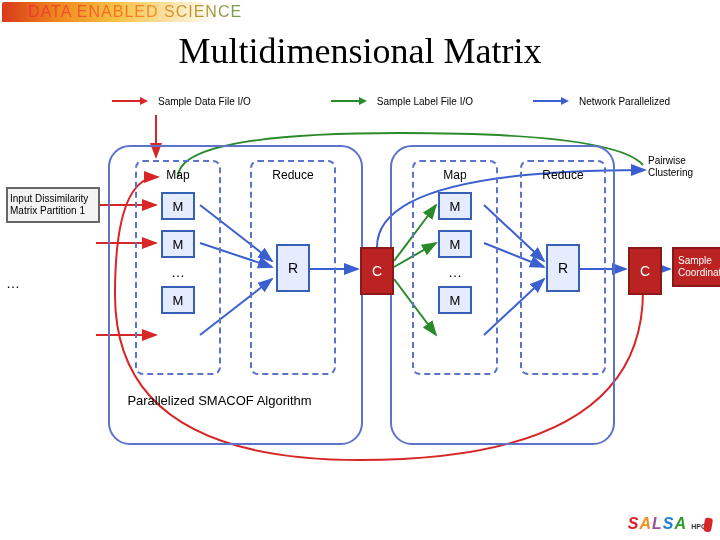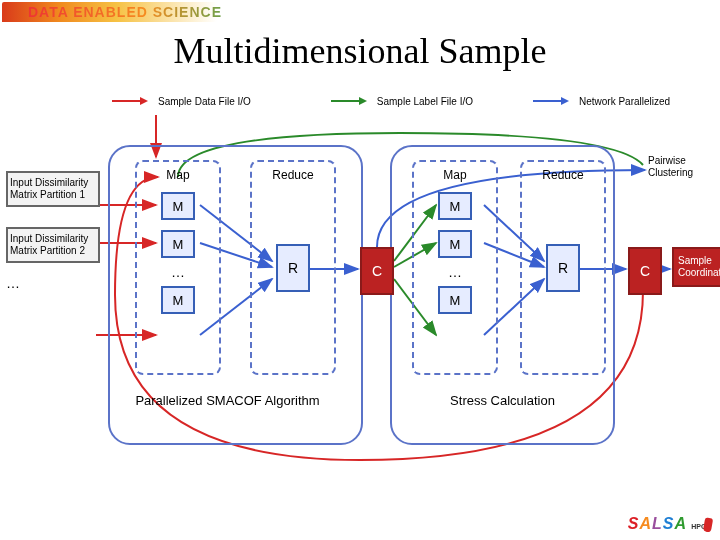--- a/index.html
+++ b/index.html
@@ -1,18 +1,18 @@
 <!DOCTYPE html>
 <html><head>
 <meta charset="utf-8">
 <style>
   body { margin:0; font-family:"Segoe UI",Arial,sans-serif; background:#fff; width:720px; height:540px; position:relative; overflow:hidden; }
   .banner { position:absolute; top:2px; left:2px; width:716px; height:20px;
     background:linear-gradient(90deg,#d93a1a 0%,#f08a1f 8%,#f6c244 16%,#fff 30%); border-radius:2px 2px 0 0; display:flex; align-items:center; padding-left:26px; box-sizing:border-box; }
-  .banner-text { font-size:14px; font-weight:700; letter-spacing:1px;
+  .banner-text { font-size:16px; font-weight:400; letter-spacing:1px;
     background:linear-gradient(90deg,#e33 0%,#f68b1f 60%,#6fa04a 100%);
     -webkit-background-clip:text; background-clip:text; color:transparent; font-variant:small-caps; }
 
   .title { position:absolute; top:30px; left:0; width:720px; text-align:center;
     font-family:"Times New Roman",serif; font-size:36px; color:#000; }
 
   .legend { position:absolute; top:92px; left:112px; right:36px; height:18px;
     display:flex; gap:10px; align-items:center; font-size:10px; }
   .larrow { width:36px; height:8px; position:relative; }
   .lline { position:absolute; top:3px; left:0; right:5px; height:2px; }
@@ -52,21 +52,21 @@
   .hpc{font:bold 7px Arial;color:#333;position:absolute;bottom:10px;right:14px}
   .chili{position:absolute;bottom:8px;right:8px;width:8px;height:14px;background:#d72626;border-radius:4px 4px 6px 6px;transform:rotate(10deg)}
 </style>
 </head>
 <body>
 
 <div class="banner">
   <span class="banner-text">DATA ENABLED SCIENCE</span>
 </div>
 
-<div class="title">Multidimensional Sample</div>
+<div class="title">Multidimensional Matrix</div>
 
 <div class="legend">
   <div class="larrow red">
       <div class="lline"></div>
       <div class="ltri"></div>
     </div>
   <span>Sample Data File I/O</span>
   <div style="width:60px"></div>
   <div class="larrow green">
       <div class="lline"></div>
@@ -120,22 +120,21 @@
 
     <path d="M178 62 Q178 18 400 18 Q615 18 643 50" stroke="#2a8a2a" stroke-width="2" fill="none"></path>
 
     <path d="M156 0 L156 42" stroke="#d72626" stroke-width="2" marker-end="url(#ar)"></path>
 
     <path d="M377 132 Q 377 55 645 55" stroke="#3a60d0" stroke-width="2" fill="none" marker-end="url(#ab)"></path>
 
     <path d="M643 176 Q 643 345 360 345 Q 115 345 115 180 Q 115 62 158 62" stroke="#d72626" stroke-width="2" fill="none" marker-end="url(#ar)"></path>
   </svg>
 
-  <div class="abs inbox lbl" style="left:6px;top:56px">Input Dissimilarity Matrix Partition 1</div>
-  <div class="abs inbox lbl" style="left:6px;top:112px">Input Dissimilarity Matrix Partition 2</div>
+  <div class="abs inbox lbl" style="left:6px;top:72px">Input Dissimilarity Matrix Partition 1</div>
   <div class="abs lbl" style="left:6px;top:160px;width:90px;font-size:14px">…</div>
 
   <div class="big-box bb1"></div>
   <div class="big-box bb2"></div>
 
   <div class="dash-col dc1">
     <div class="col-title">Map</div>
     <div class="mnode">M</div>
     <div class="mnode">M</div>
     <div class="ellips">…</div>
@@ -162,22 +161,21 @@
       </div>
     <div style="height:20px"></div>
   </div>
 
   <div class="abs cnode" style="left:360px;top:132px">C</div>
   <div class="abs cnode" style="left:628px;top:132px">C</div>
 
   <div class="abs lbl" style="left:648px;top:40px;width:68px;font-size:10px">Pairwise Clustering</div>
   <div class="abs outbox lbl" style="left:672px;top:132px">Sample Coordinates</div>
 
-  <div class="abs bottom-label" style="left:100px;top:278px;width:255px">Parallelized SMACOF Algorithm</div>
-  <div class="abs bottom-label" style="left:390px;top:278px;width:225px">Stress Calculation</div>
+  <div class="abs bottom-label" style="left:92px;top:278px;width:255px">Parallelized SMACOF Algorithm</div>
 
 </div>
 
 <div class="salsa">
   <span class="sls-s">S</span>
     <span class="sls-a">A</span>
     <span class="sls-l">L</span>
     <span class="sls-s2">S</span>
     <span class="sls-a2">A</span>
 </div>

